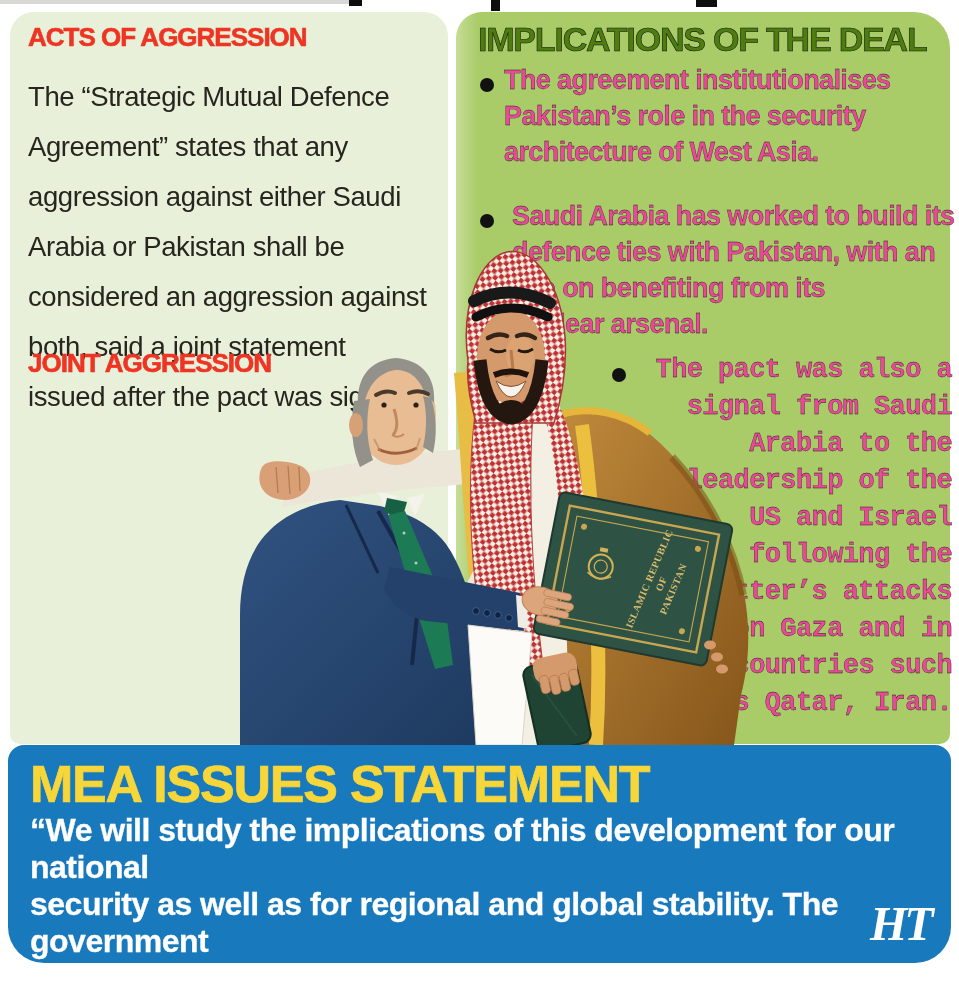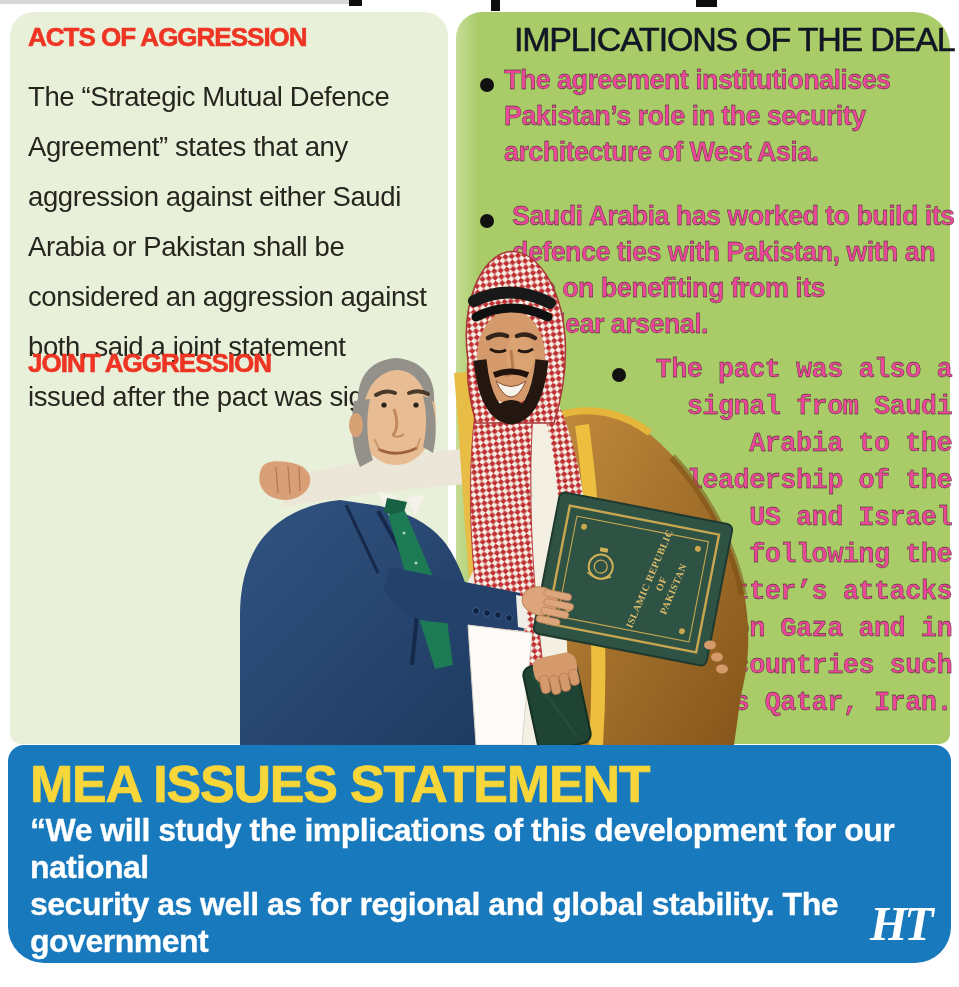--- a/index.html
+++ b/index.html
@@ -6,22 +6,22 @@
   .stage{position:relative;width:959px;height:987px;background:#ffffff;overflow:hidden;
          font-family:"Liberation Sans", sans-serif;}
   .frag{position:absolute;background:#0e0e0e;}
   .frag-gray{position:absolute;left:0;top:0;width:358px;height:4px;background:#d8d8d6;}
   .panel{position:absolute;top:12px;height:732px;}
   .panel-left{left:10px;width:438px;background:#e9f0da;border-radius:24px 24px 10px 10px;}
   .panel-right{left:456px;width:494px;background:linear-gradient(90deg,#c6dd97 0px,#a9cc69 22px,#a9cc69 100%);
                border-radius:26px 36px 10px 10px;}
   .h-red{position:absolute;color:#ee3423;font-size:26px;font-weight:700;letter-spacing:-1px;
          -webkit-text-stroke:.6px #ee3423;white-space:nowrap;}
-  .h-black{position:absolute;color:#0f172a;font-size:34px;font-weight:400;letter-spacing:-1.2px;
-         -webkit-text-stroke:.6px #151513;white-space:nowrap;margin-left:36px;}
+  .h-black{position:absolute;color:#4d7c0f;font-size:34px;font-weight:700;letter-spacing:-1.2px;
+         -webkit-text-stroke:.6px #151513;white-space:nowrap;}
   .body-text{position:absolute;color:#26261f;font-size:27.5px;line-height:50px;letter-spacing:-0.4px;
          white-space:pre-line;}
   .bullet-text{position:absolute;color:#ec4899;font-size:27px;line-height:36px;font-weight:700;
          letter-spacing:-0.6px;-webkit-text-stroke:.35px #1a1a15;white-space:pre-line;}
   .dot{position:absolute;width:14px;height:14px;border-radius:50%;background:#111;}
   .photo-svg{position:absolute;left:228px;top:243px;width:545px;height:502px;}
   .panel-blue{position:absolute;left:8px;top:745px;width:943px;height:218px;background:#1979bd;
               border-radius:16px 16px 36px 36px;z-index:5;}
   .h-yellow{position:absolute;color:#f7d63a;font-size:52px;font-weight:700;letter-spacing:-1.2px;
          -webkit-text-stroke:.7px #f7d63a;white-space:nowrap;}

